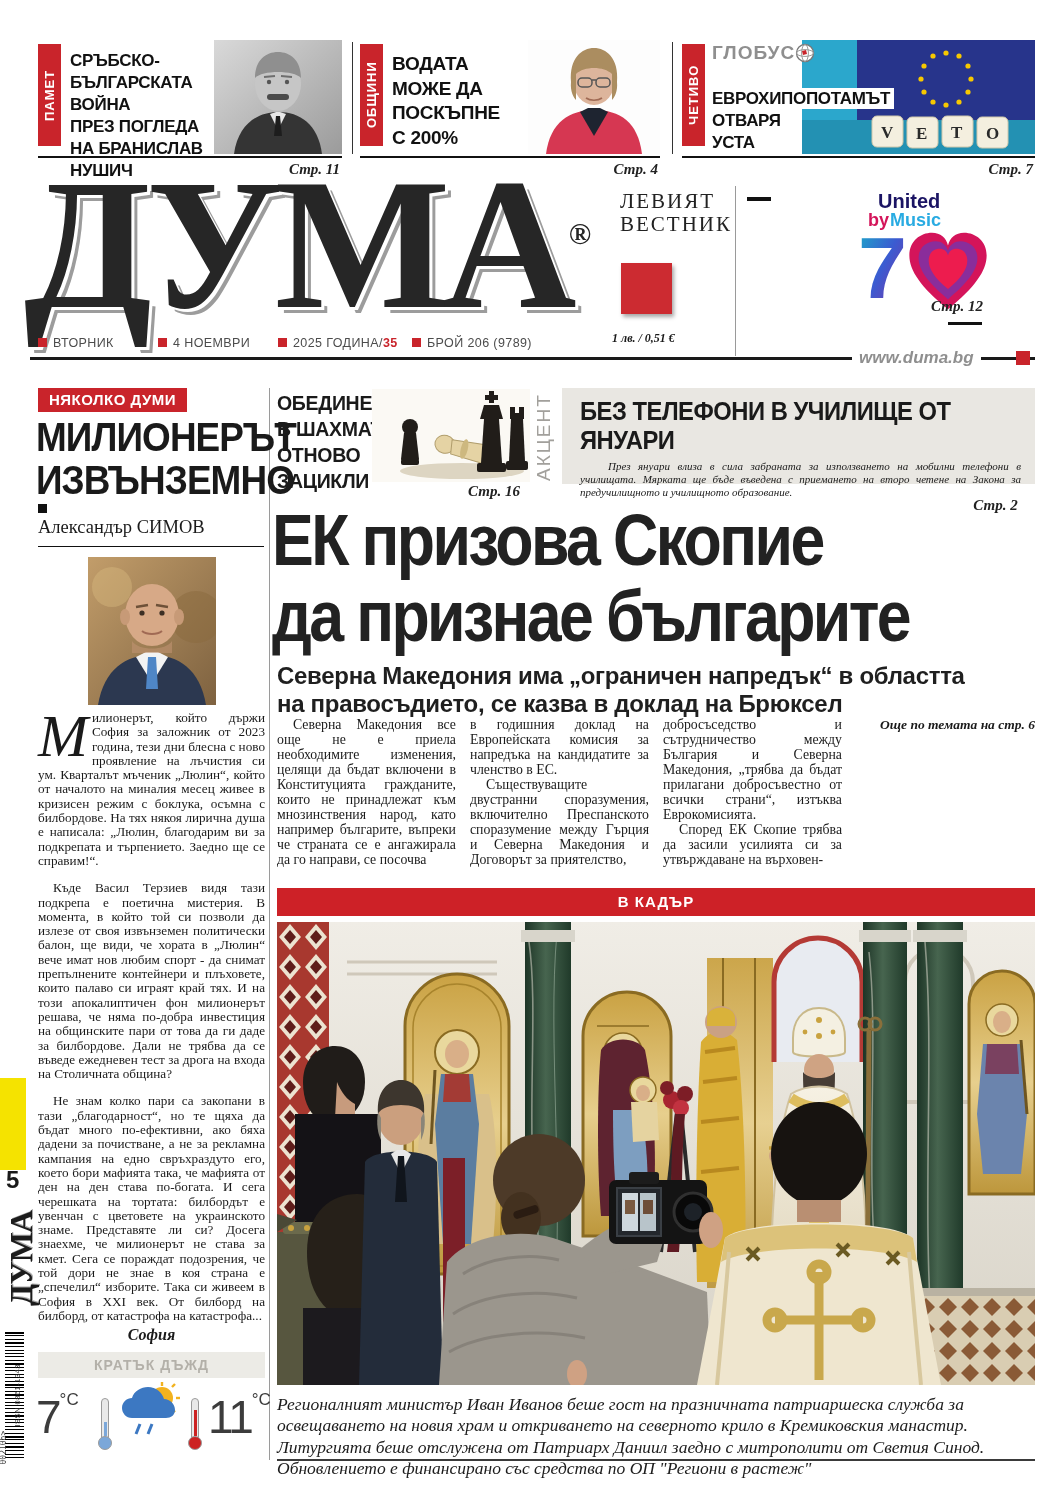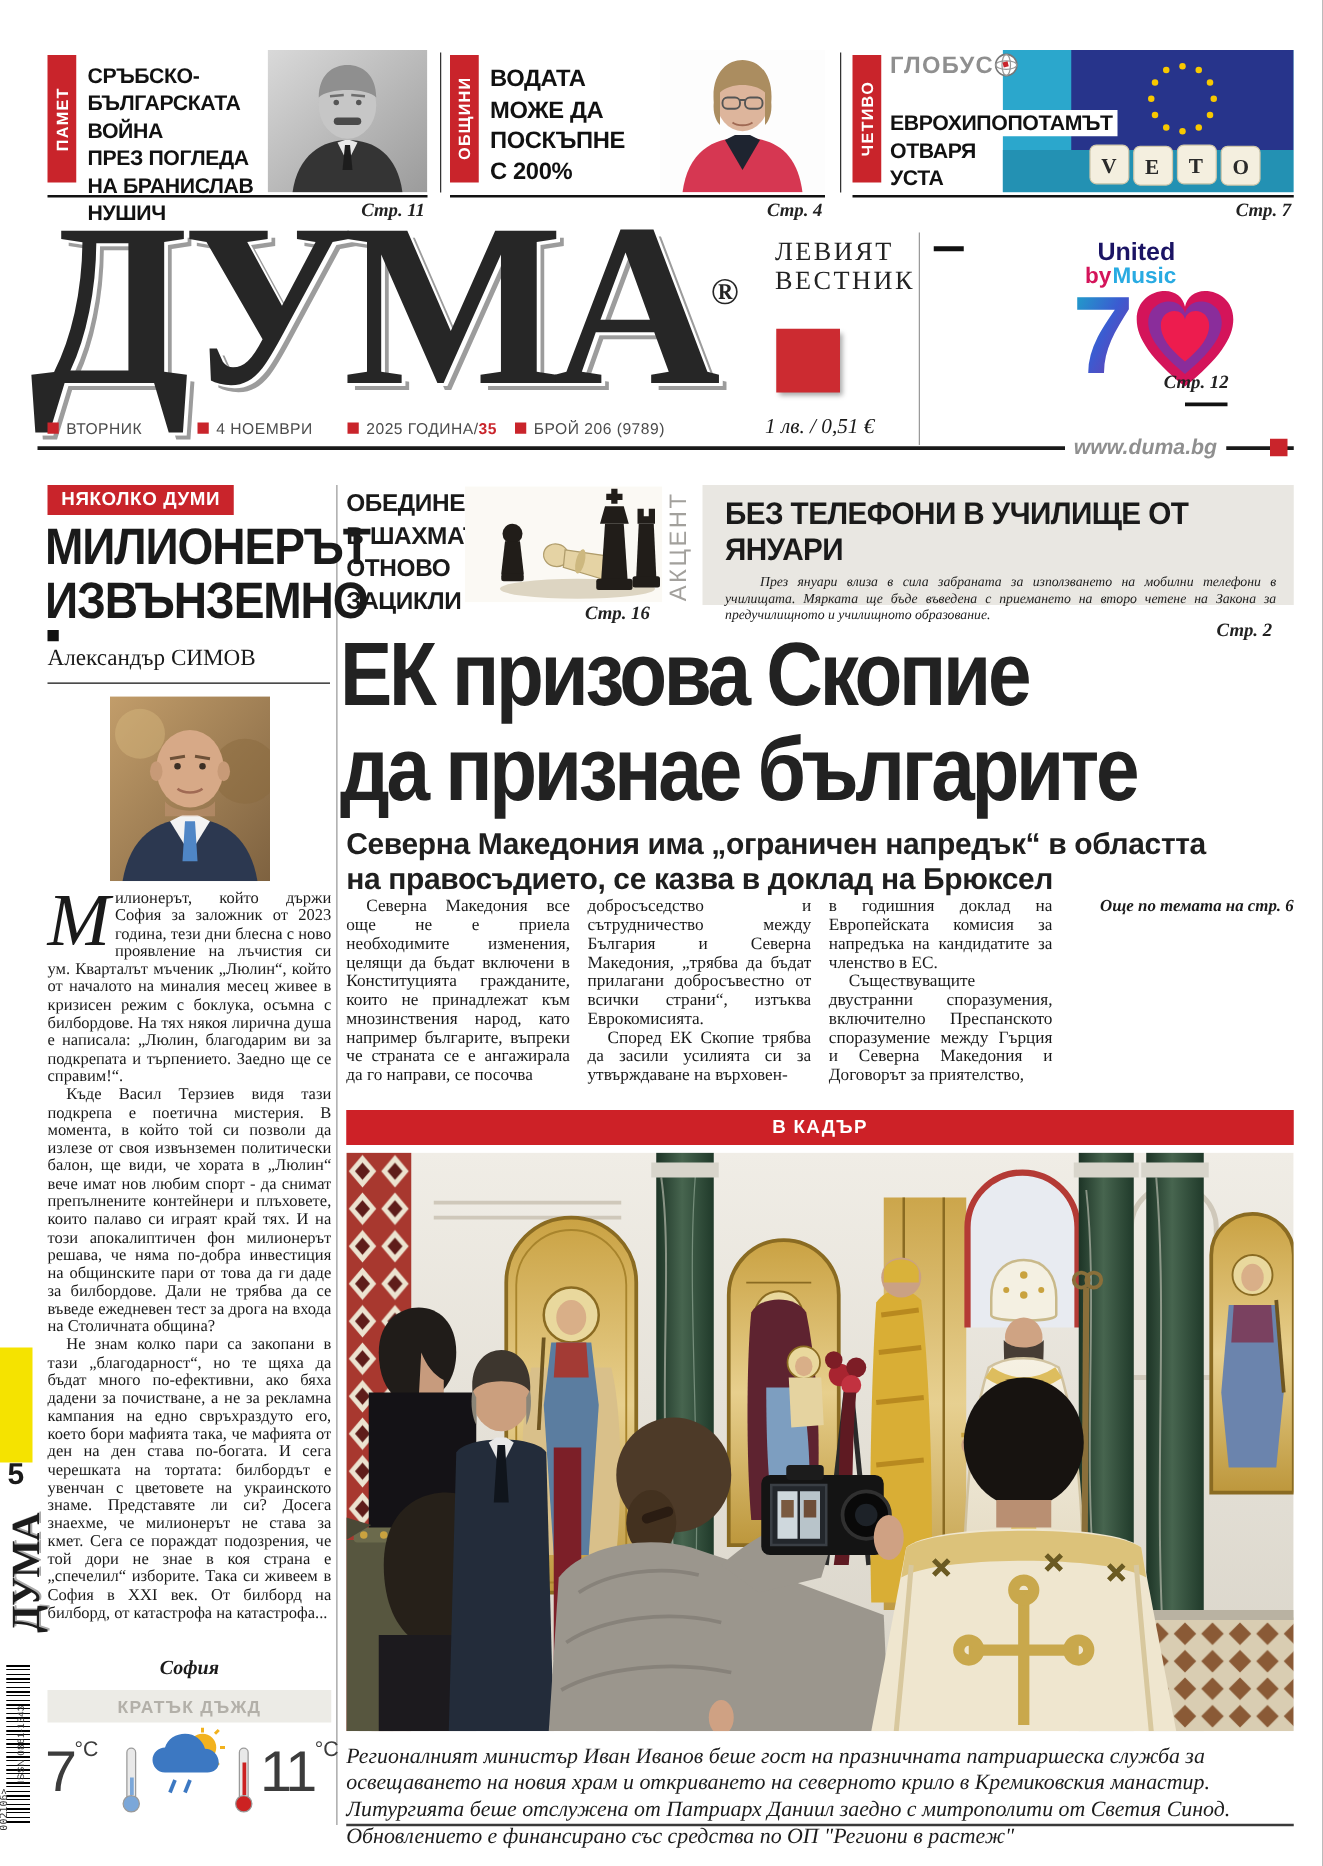--- a/index.html
+++ b/index.html
@@ -21,21 +21,21 @@
   .t-page{position:absolute;right:2px;top:121px}
   .t-photo{position:absolute;top:0;height:114px;overflow:hidden}
   .tdivider{position:absolute;top:42px;height:112px;border-left:1.5px solid #333}
   
   .brand{left:24px;top:168px;font-family:"Liberation Serif",serif;font-weight:bold;
          font-size:186px;line-height:0.82;letter-spacing:-8px;color:#262626;
          text-shadow:3px 3px 0 #fff,6px 6px 0 #9c9c9c}
   .brand sup{font-size:30px;letter-spacing:0;vertical-align:super;color:#262626;text-shadow:none}
   .tagline{left:620px;top:190px;font-size:21px;line-height:1.1;letter-spacing:2px;color:#222}
   .redsq{left:621px;top:263px;width:51px;height:51px;background:#cc2b31;box-shadow:2px 3px 4px rgba(0,0,0,.35)}
-  .price{left:612px;top:331px;font-style:italic;font-weight:normal;font-size:17px}
+  .price{left:612px;top:331px;font-style:italic;font-weight:bold;font-size:12px}
   .mastdiv{left:735px;top:186px;height:170px;border-left:1px solid #9a9a9a}
   .ev-dash{left:747px;top:197px;width:24px;height:4px;background:#111}
   .ev-title{left:747px;top:212px;font-family:"Liberation Sans",sans-serif;font-weight:bold;
             font-size:19px;line-height:1.35;letter-spacing:-0.3px}
   .ev-logo{left:858px;top:190px;width:138px;height:122px}
   .ev-page{left:931px;top:298px}
   .ev-underline{left:948px;top:322px;width:34px;height:3px;background:#111}
   .dateline{left:0;top:336px;width:760px;height:18px;font-family:"Liberation Sans",sans-serif;
             font-size:12.5px;color:#4c4c4c;letter-spacing:.4px}
   .dateline .item{position:absolute;top:0;white-space:nowrap}
@@ -62,21 +62,21 @@
   .kicker{left:38px;top:388px;background:#c9242b;color:#fff;font-family:"Liberation Sans",sans-serif;
           font-weight:bold;font-size:15px;padding:3px 11px 4px;letter-spacing:.5px}
   .op-title{left:36px;top:416px;font-family:"Liberation Sans",sans-serif;font-weight:bold;
             font-size:41px;line-height:1.05;letter-spacing:-1px;transform:scaleX(.9);transform-origin:left top}
   .op-bullet{left:38px;top:504px;width:9px;height:9px;background:#111}
   .op-author{left:38px;top:517px;font-size:18.5px}
   .op-rule{left:38px;top:546px;width:226px;border-top:1.5px solid #111}
   .op-photo{left:88px;top:557px;width:128px;height:148px;overflow:hidden}
   .op-body{left:38px;top:711px;width:227px;font-size:13.2px;line-height:14.3px;text-align:justify}
   .op-body p{margin:0}
-  .op-body p+p{text-indent:15px;margin-top:0}
+  .op-body p+p{text-indent:15px;margin-top:13px}
   .dropcap{float:left;font-style:italic;font-size:60px;line-height:46px;padding:2px 4px 0 0}
   .op-sign{left:38px;top:1326px;width:227px;text-align:center;font-weight:bold;font-style:italic;font-size:16px}
   .weatherbar{left:38px;top:1352px;width:227px;height:26px;background:#ecebe6;color:#b3b0a9;
               font-family:"Liberation Sans",sans-serif;font-weight:bold;font-size:14px;letter-spacing:1px;
               text-align:center;line-height:26px}
   .temp{position:absolute;top:1390px;font-family:"Liberation Sans",sans-serif;font-size:46px;
         letter-spacing:-2px;color:#3c3c3c}
   .temp .deg{font-size:17px;vertical-align:28px;letter-spacing:0}
   .thermo{position:absolute;width:14px;height:54px}
   .thermo .tube{position:absolute;left:3px;top:0;width:8px;height:40px;border:1.5px solid #9a9a9a;
@@ -386,26 +386,26 @@
 
   <h1 class="abs lead-headline preline">ЕК призова Скопие
 да признае българите</h1>
   <h2 class="abs lead-subhead preline">Северна Македония има „ограничен напредък“ в областта
 на правосъдието, се казва в доклад на Брюксел</h2>
   <div class="abs lead-cols">
     <div>
         <p class="ind">Северна Македония все още не е приела необходимите изменения, целящи да бъдат включени в Конституцията гражданите, които не принадлежат към мнозинствения народ, като например българите, въпреки че страната се е ангажирала да го направи, се посочва</p>
       </div>
     <div>
+        <p>в годишния доклад на Европейската комисия за напредъка на кандидатите за членство в ЕС.</p>
+        <p class="ind">Съществуващите двустранни споразумения, включително Преспанското споразумение между Гърция и Северна Македония и Договорът за приятелство,</p>
+      </div>
+    <div>
         <p>добросъседство и сътрудничество между България и Северна Македония, „трябва да бъдат прилагани добросъвестно от всички страни“, изтъква Еврокомисията.</p>
         <p class="ind">Според ЕК Скопие трябва да засили усилията си за утвърждаване на върховен-</p>
-      </div>
-    <div>
-        <p>в годишния доклад на Европейската комисия за напредъка на кандидатите за членство в ЕС.</p>
-        <p class="ind">Съществуващите двустранни споразумения, включително Преспанското споразумение между Гърция и Северна Македония и Договорът за приятелство,</p>
       </div>
     <div>
         <p class="more-ref">Още по темата на стр. 6</p>
       </div>
   </div>
 
   <div class="abs kadar">В КАДЪР</div>
   <div class="abs mainphoto">
     <svg width="758" height="463" viewBox="0 0 758 463" preserveAspectRatio="none">
       <defs>

